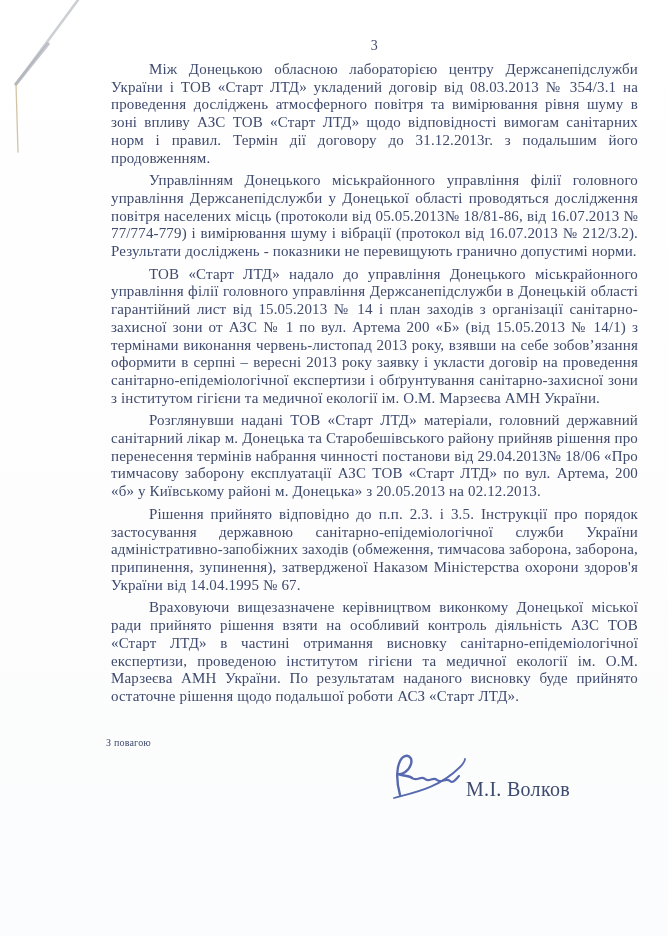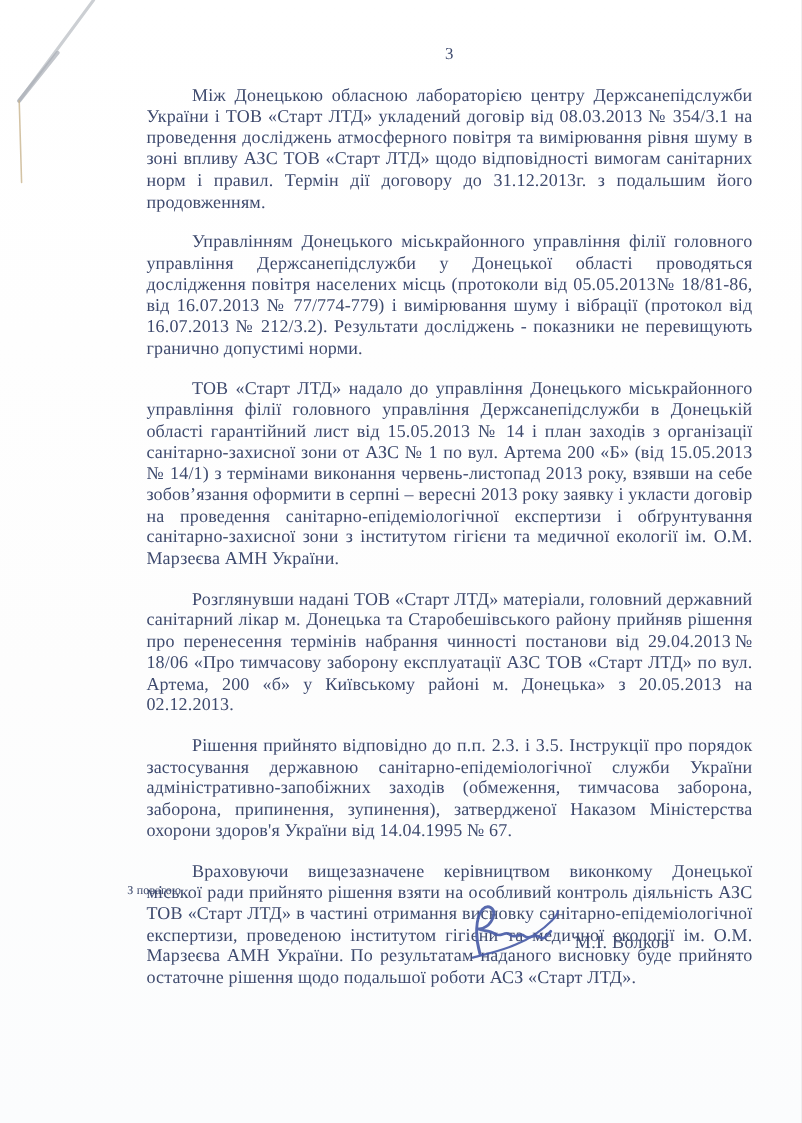--- a/index.html
+++ b/index.html
@@ -15,33 +15,33 @@
   .crease{position:absolute;top:0;left:0;filter:blur(.5px);}
   .page-number{
     position:absolute;top:38px;left:106px;width:537px;
     text-align:center;font-size:14px;letter-spacing:.3px;
   }
   .body-text{
     position:absolute;top:56px;left:106px;width:537px;
     font-size:15px;line-height:17.7px;
     text-align:justify;letter-spacing:.15px;
   }
-  .body-text p{margin:16px;text-indent:38px;}
+  .body-text p{margin:5px;text-indent:38px;}
   .closing{
     position:absolute;top:737px;left:106px;
     font-size:10px;letter-spacing:.2px;
   }
   .signer-title{
     position:absolute;top:779px;left:106px;
     font-size:15px;letter-spacing:.2px;
   }
   .signature-svg{position:absolute;top:751px;left:390px;}
   .signer-name{
-    position:absolute;top:778px;left:479px;
-    font-size:15px;letter-spacing:.3px;
+    position:absolute;top:778px;left:466px;
+    font-size:20px;letter-spacing:.3px;
   }
   .footer{
     position:absolute;top:821px;left:108px;
     font-family:"Liberation Sans", sans-serif;
   }
   .footer .executor-name{font-size:9.5px;font-weight:bold;color:#8d91a1;letter-spacing:.2px;}
   .footer .executor-phone{font-size:8px;color:#b2b5c0;margin-top:2px;letter-spacing:.4px;}
 </style>
 </head>
 <body>

